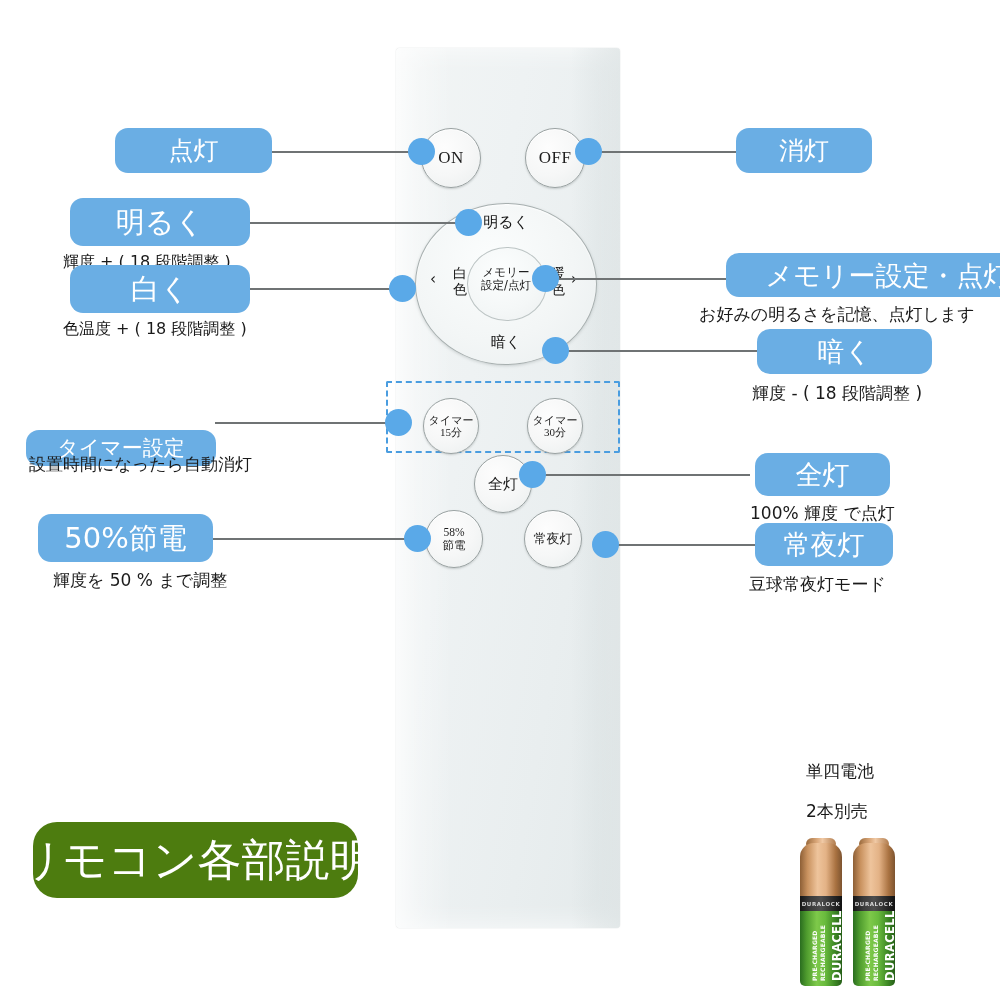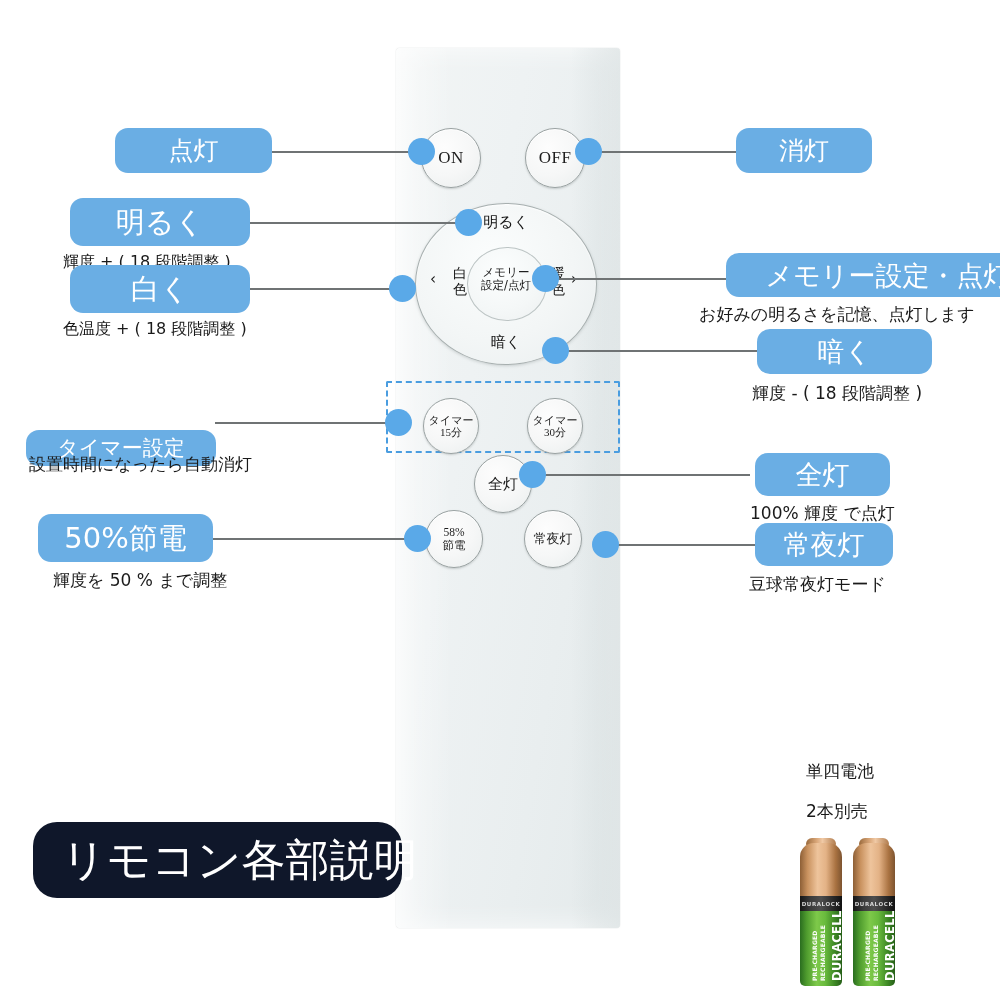--- a/index.html
+++ b/index.html
@@ -78,21 +78,21 @@
     border:2px dashed #4a9de0;border-radius:2px;
   }
 
   
   .badge{
     position:absolute;display:flex;align-items:center;justify-content:center;
     background:#6aaee4;color:#ffffff;border-radius:13px;
     font-family:"DejaVu Sans","Liberation Sans",sans-serif;
     white-space:nowrap;line-height:1;
   }
-  .badge.title{background:#0f172a;border-radius:24px;padding-left:44px;}
+  .badge.title{background:#4d7c0f;border-radius:24px;}
   .caption{
     position:absolute;color:#1a1a1a;white-space:nowrap;
     font-family:"DejaVu Sans","Liberation Sans",sans-serif;
   }
 
   
   .line{position:absolute;height:2px;background:#6f7374;}
   .dot{position:absolute;width:27px;height:27px;border-radius:50%;background:#5aa9e8;}
 
   

